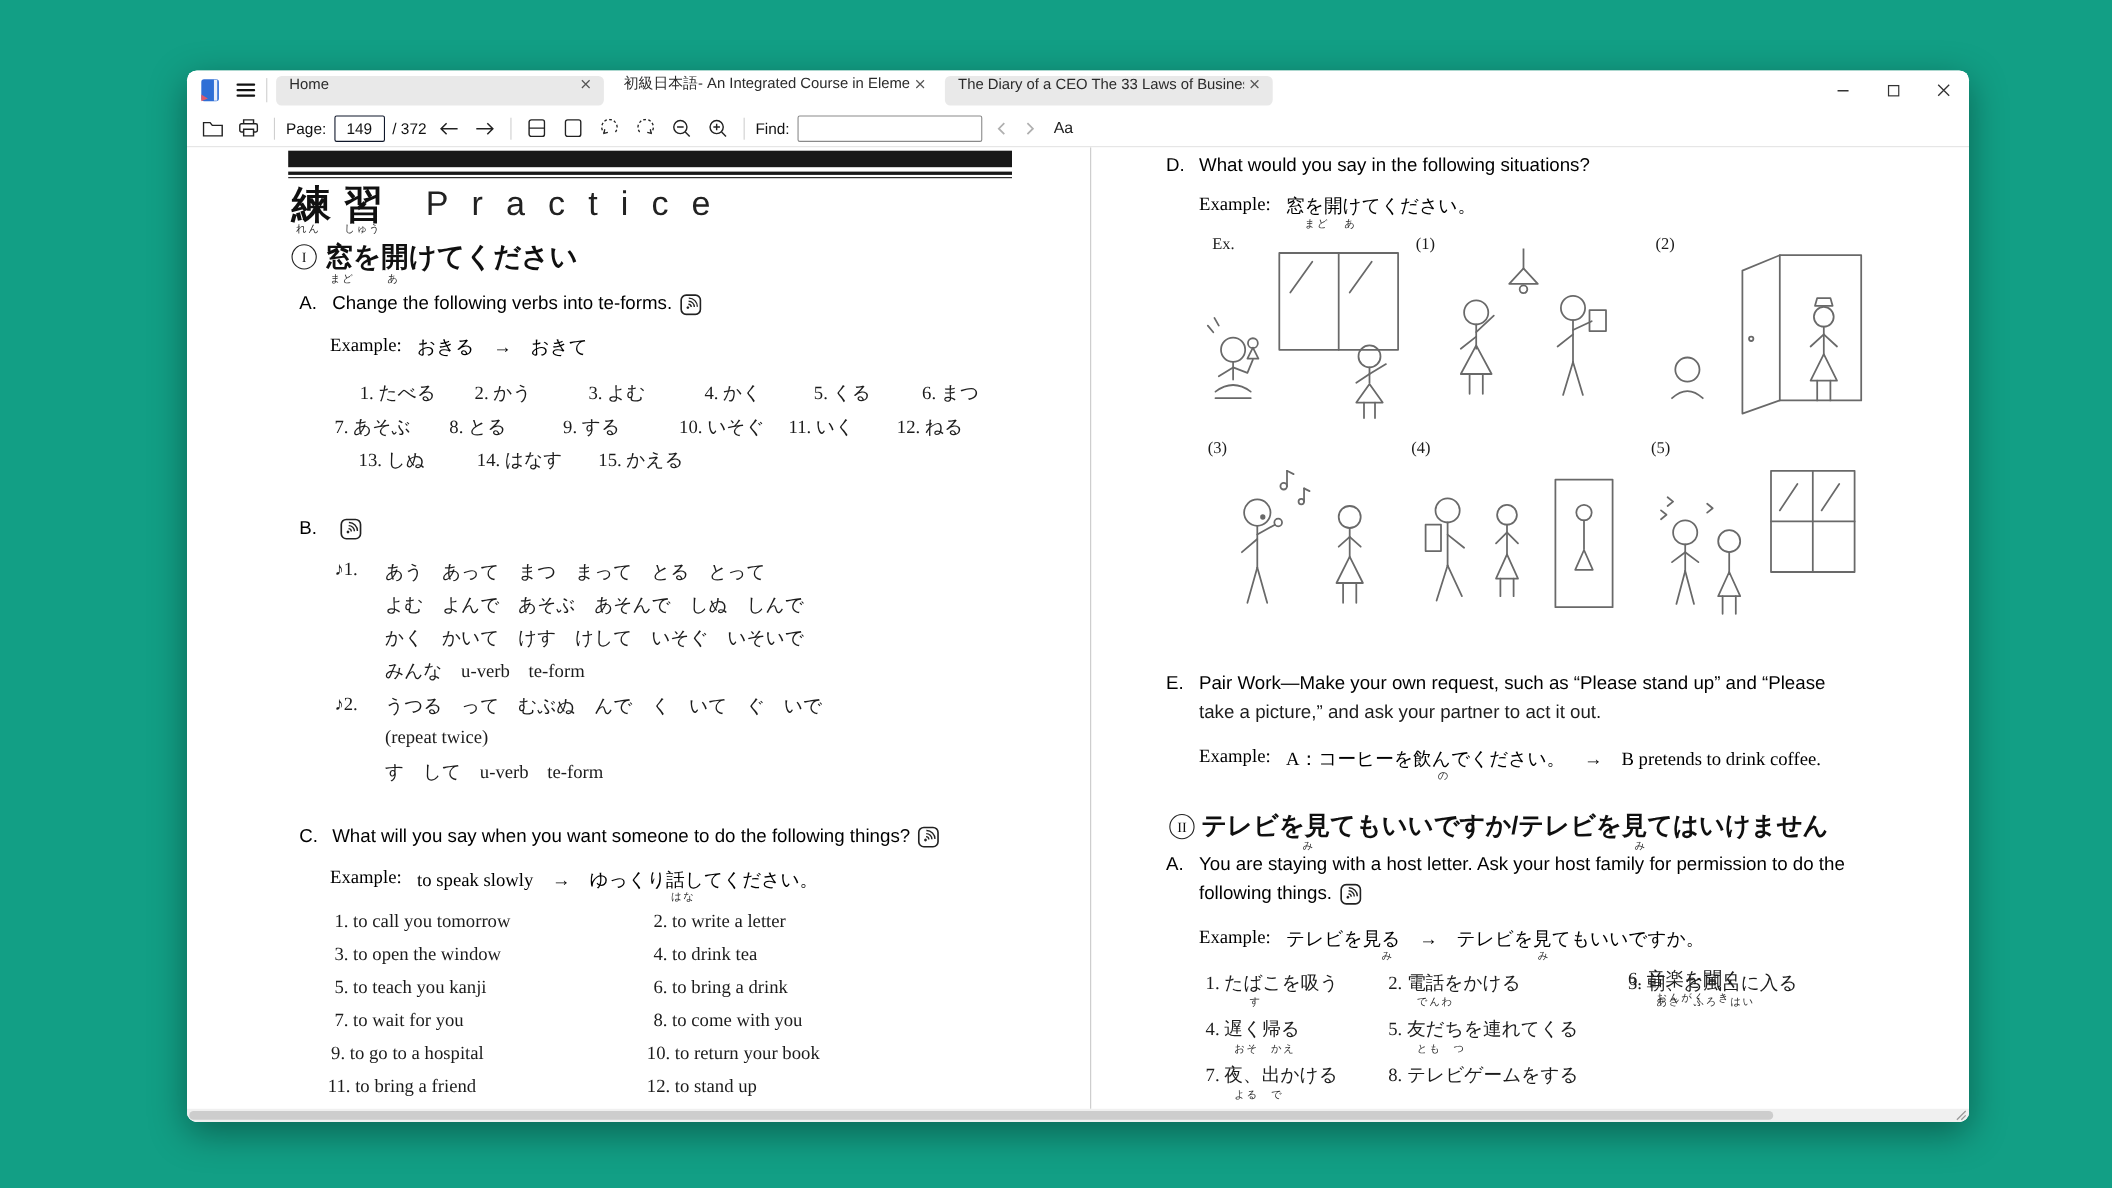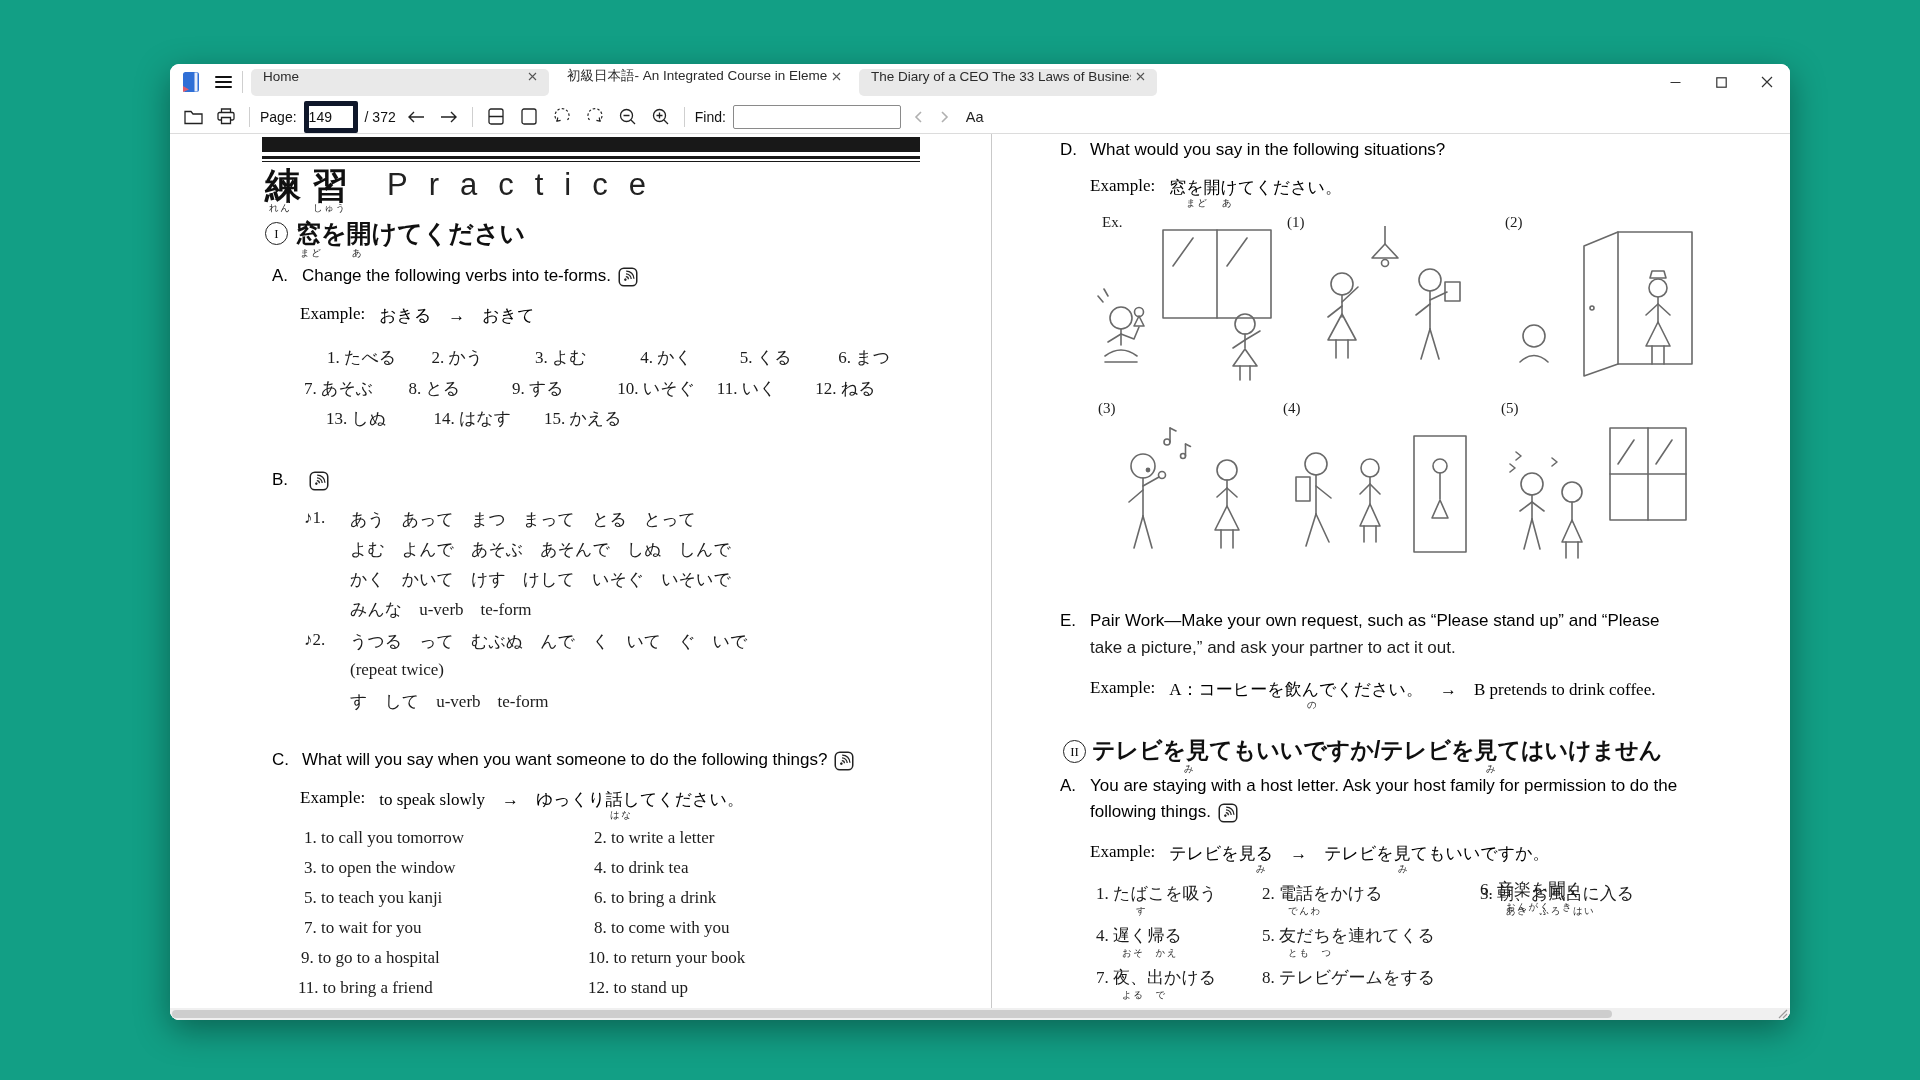--- a/index.html
+++ b/index.html
@@ -33,22 +33,22 @@
   .wincontrols{margin-left:auto;display:flex;height:36px;flex:none;}
   .winbtn{width:46px;height:36px;display:flex;align-items:center;justify-content:center;cursor:pointer;}
   
   .toolbar{
     height:33px;display:flex;align-items:center;padding:0 10px;gap:7px;
     background:#fff;border-bottom:1px solid #dcdcdc;font-size:14px;color:#111;
   }
   .tbtn{width:26px;height:26px;display:flex;align-items:center;justify-content:center;cursor:pointer;flex:none;}
   .tsep{width:1px;height:20px;background:#cfcfcf;margin:0 3px;flex:none;}
   .pageinput{
-    width:44px;height:22px;border:5px solid #0f172a;border-radius:2px;
-    font-size:14px;font-family:"Liberation Sans",sans-serif;padding:0;color:#111;
+    width:44px;height:22px;border:1px solid #0f172a;border-radius:2px;
+    text-align:center;font-size:14px;font-family:"Liberation Sans",sans-serif;padding:0;color:#111;
   }
   .findinput{
     width:158px;height:22px;border:1px solid #8a8a8a;border-radius:2px;
     font-size:13px;font-family:"Liberation Sans",sans-serif;padding:0 4px;color:#111;
   }
   .aabtn{font-size:14.5px;color:#222;padding:2px 4px;cursor:pointer;}
   
   .docarea{position:relative;width:1620px;height:886px;background:#fff;}
   .pagesplit{position:absolute;left:821px;top:0;width:1px;height:874px;background:#c9c9c9;}
   .t{position:absolute;white-space:nowrap;color:#1c1c1c;}

